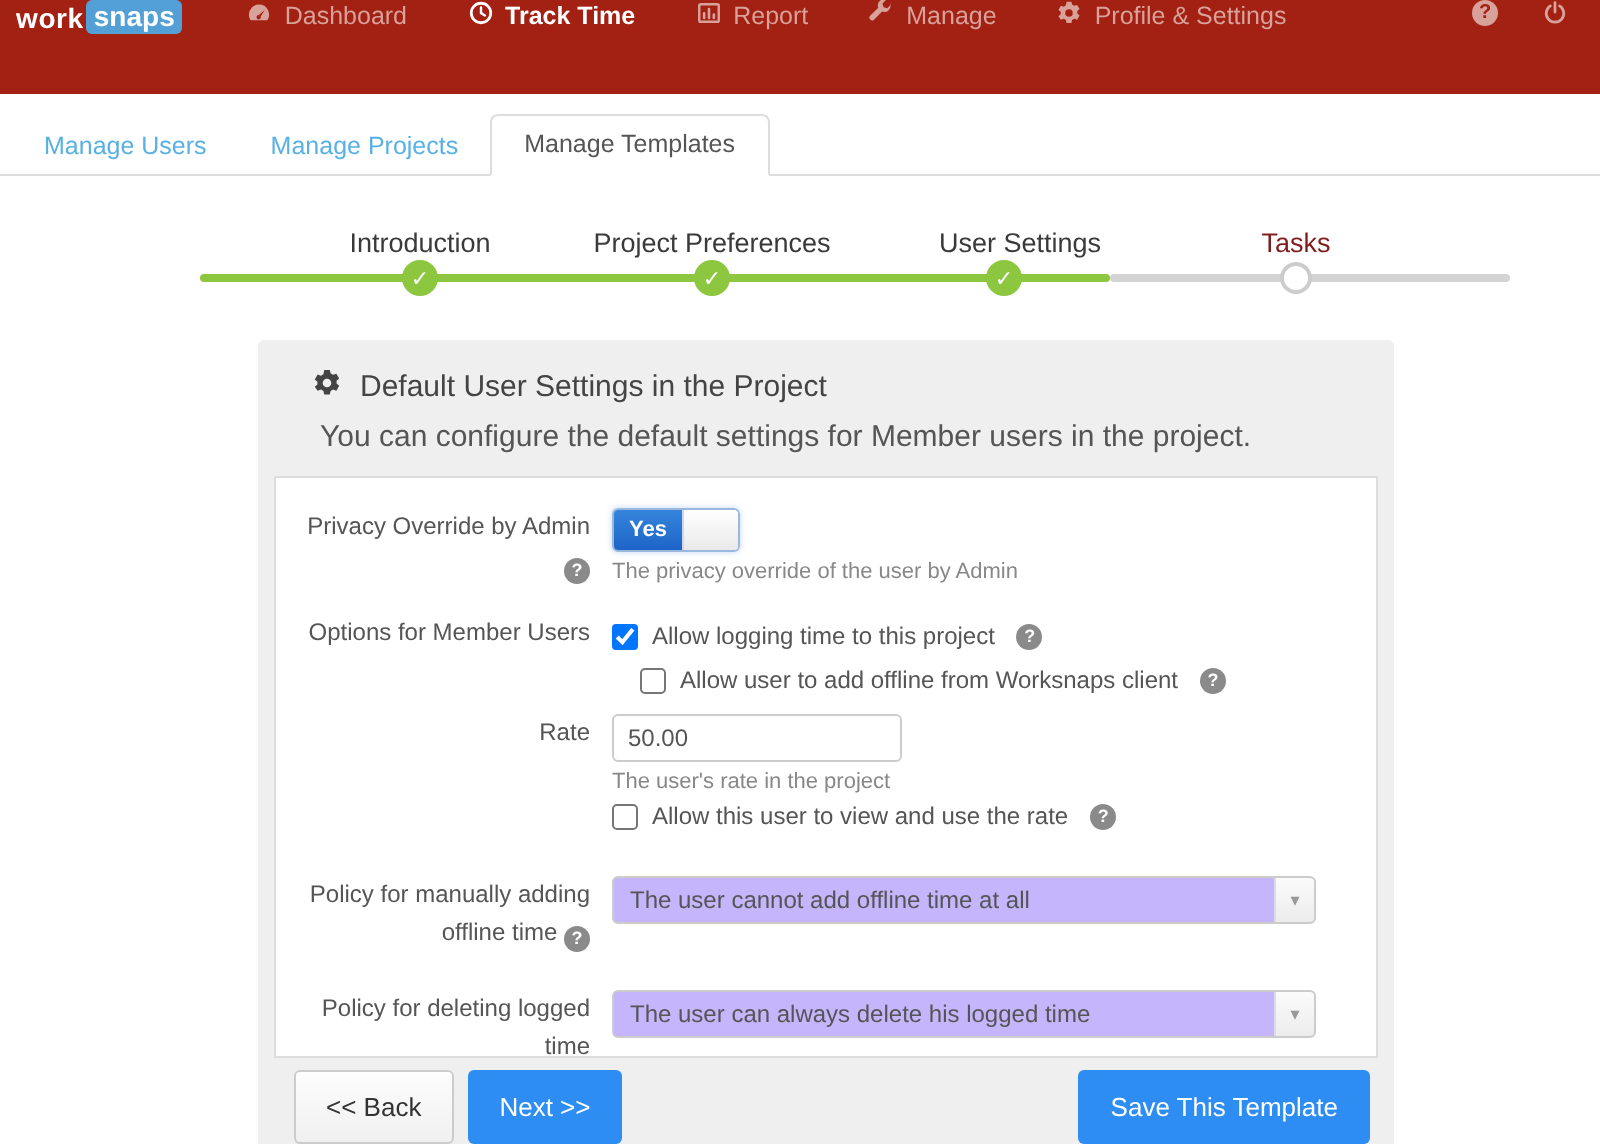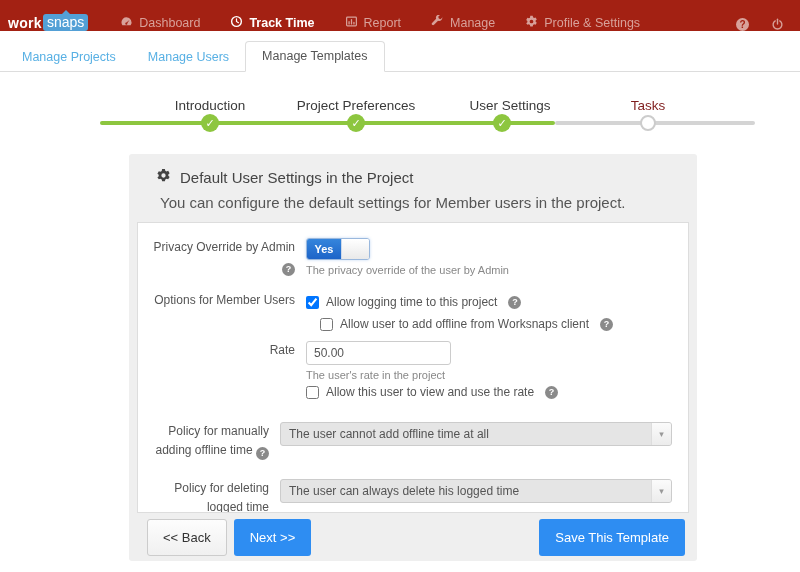--- a/index.html
+++ b/index.html
@@ -1,26 +1,26 @@
 <!DOCTYPE html>
 <html style="--navbar_bg: #a32113; --nav_inactive: #d8a19a; --logo_badge: #53a0d6; --tab_link: #58b0e4; --step_green: #8dc63f; --button_blue: #2e8df2;"><head>
 <meta charset="utf-8">
 <style>
   * { box-sizing: border-box; margin: 0; padding: 0; }
   html, body { width: 800px; height: 572px; background: #fff;
     font-family: "Liberation Sans", sans-serif; font-size: 12px; color: #555;
     overflow: hidden; }
 
   
-  .navbar { height: 31px; background: var(--navbar_bg, #a32113); display: flex;
-    align-items: flex-end; }
+  .navbar { height: 47px; background: var(--navbar_bg, #a32113); display: flex;
+    align-items: flex-start; }
   .logo { margin-left: 8px; display: flex; align-items: center; cursor: pointer; }
   .logo-work { color: #fff; font-size: 14px; font-weight: bold; letter-spacing: .3px; }
   .logo-snaps { position: relative; background: var(--logo_badge, #53a0d6); color: #fff;
-    font-size: 14px; font-weight: normal; padding: 0 4px 1px; border-radius: 3px; margin-left: 1px; }
+    font-size: 14px; font-weight: bold; padding: 0 4px 1px; border-radius: 3px; margin-left: 1px; }
   .logo-snaps::before { content: ""; position: absolute; top: -4px; left: 50%;
     margin-left: -4px; border-left: 4px solid transparent; border-right: 4px solid transparent;
     border-bottom: 4px solid var(--logo_badge, #53a0d6); }
   .nav-items { display: flex; margin-left: 32px; gap: 30px; }
   .nav-item { display: flex; align-items: center; gap: 6px; color: var(--nav_inactive, #d8a19a);
     font-size: 12.5px; cursor: pointer; }
   .nav-item.active { color: #fff; font-weight: bold; }
   .nav-item svg { width: 13px; height: 13px; }
   .nav-right { margin-left: auto; display: flex; gap: 22px; margin-right: 16px; }
   .nav-right .nav-icon { color: var(--nav_inactive, #d8a19a); cursor: pointer; }
@@ -79,22 +79,22 @@
     border-left: 1px solid #cdd9ea; }
 
   .cb-line { display: flex; align-items: center; gap: 7px; height: 22px; }
   .cb-line.indent { margin-left: 14px; }
   .cb-line input { width: 13px; height: 13px; cursor: pointer; }
   .cb-text { font-size: 12px; color: #555; margin-right: 4px; }
 
   .text-input { width: 145px; height: 24px; border: 1px solid #ccc; border-radius: 3px;
     padding: 0 7px; font-size: 12px; color: #555; font-family: "Liberation Sans", sans-serif; }
 
-  .select { width: 392px; height: 24px; border: 1px solid #ccc; border-radius: 3px;
-    background: #e5e5e5; display: flex; align-items: stretch; cursor: pointer; }
+  .select { width: 352px; height: 24px; border: 1px solid #ccc; border-radius: 3px;
+    background: #c4b5fd; display: flex; align-items: stretch; cursor: pointer; }
   .sel-text { flex: 1; display: flex; align-items: center; padding: 0 8px;
     font-size: 12px; color: #555; white-space: nowrap; overflow: hidden; }
   .sel-caret { width: 20px; border-left: 1px solid #ddd;
     background: linear-gradient(#fbfbfb, #ececec); display: flex; align-items: center;
     justify-content: center; color: #999; font-size: 9px; border-radius: 0 2px 2px 0; }
   .sel-caret::before { content: "▾"; }
 
   .panel-foot { display: flex; align-items: center; padding: 10px 12px 10px 18px;
     height: 48px; gap: 7px; }
   .btn { height: 37px; border-radius: 3px; font-size: 13px; padding: 0 15px;
@@ -156,22 +156,22 @@
     <span class="nav-icon">
         <svg viewBox="0 0 16 16">
           <path d="M8 1.6v5.8" fill="none" stroke="currentColor" stroke-width="1.7" stroke-linecap="round"></path>
           <path d="M5.2 3.6a5.4 5.4 0 1 0 5.6 0" fill="none" stroke="currentColor" stroke-width="1.7" stroke-linecap="round"></path>
         </svg>
       </span>
   </div>
 </div>
 
 <div class="tabs">
+  <div class="tab">Manage Users</div>
   <div class="tab">Manage Projects</div>
-  <div class="tab">Manage Users</div>
   <div class="tab active">Manage Templates</div>
 </div>
 
 <div class="stepper">
   <span class="step-label" style="left:110px">Introduction</span>
   <span class="step-label" style="left:256px">Project Preferences</span>
   <span class="step-label" style="left:410px">User Settings</span>
   <span class="step-label upcoming" style="left:548px">Tasks</span>
   <div class="track green"></div>
   <div class="track gray"></div>

